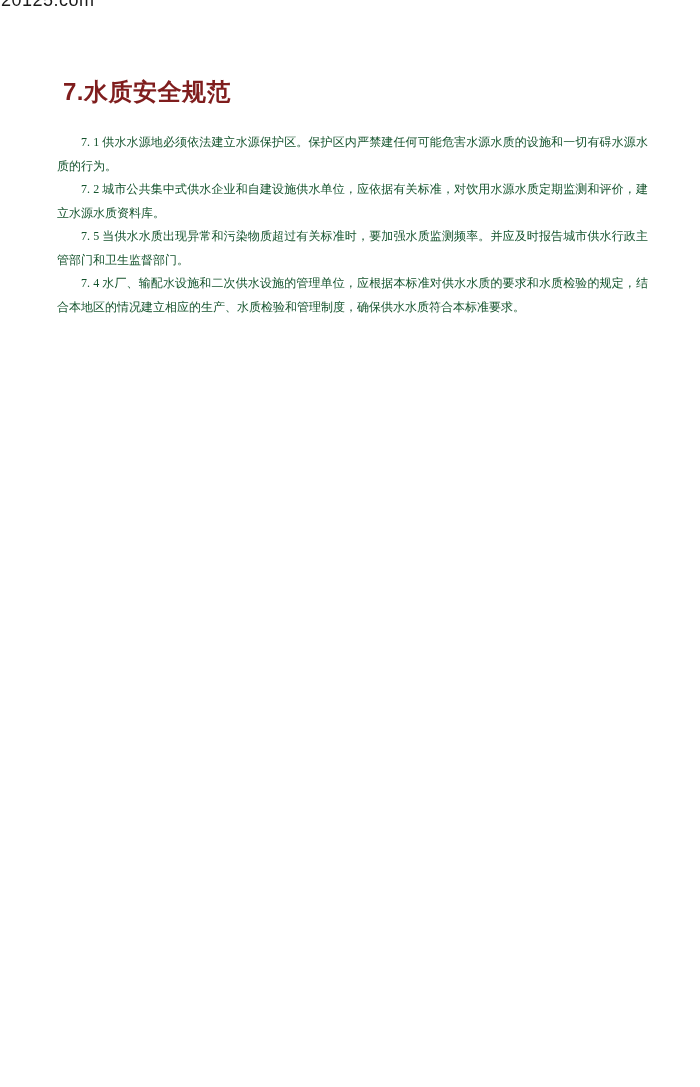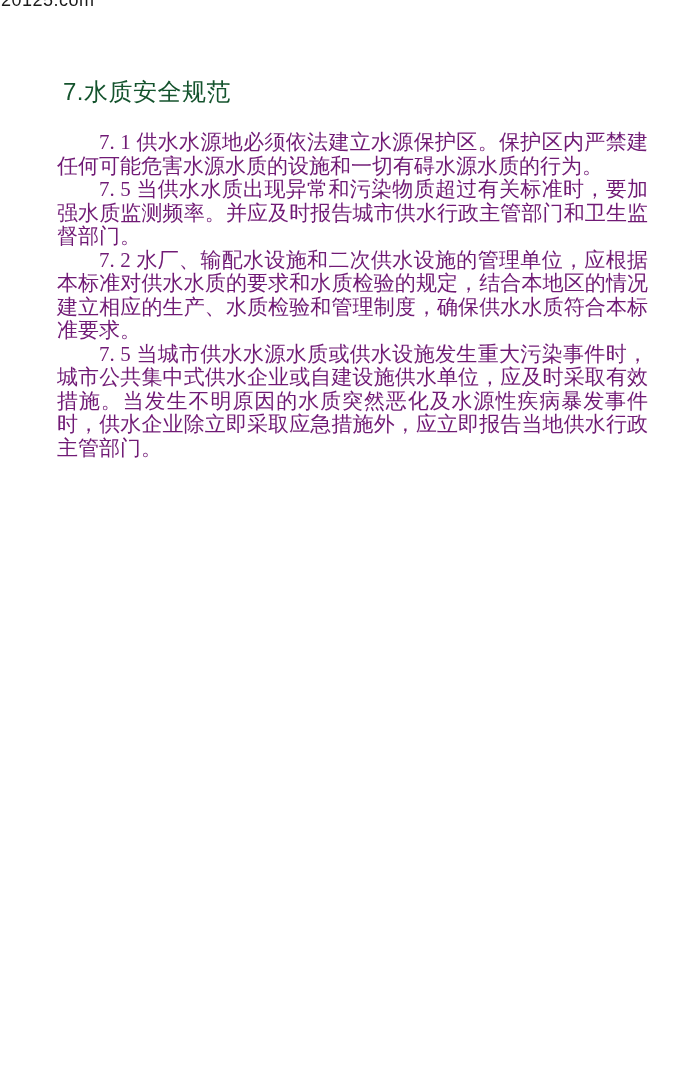--- a/index.html
+++ b/index.html
@@ -26,40 +26,40 @@
     color: #1a1a1a;
     letter-spacing: 0.5px;
     white-space: nowrap;
   }
   .doc-title {
     position: absolute;
     top: 76px;
     left: 63px;
     margin: 0;
     font-family: "Liberation Sans", sans-serif;
-    font-weight: 400;
+    font-weight: 700;
     font-size: 24px;
-    color: #14532d;
+    color: #7f1d1d;
     letter-spacing: 0.5px;
   }
   .body-text {
     position: absolute;
     top: 131px;
     left: 57px;
     width: 591px;
   }
   .body-text p {
     margin: 0;
     padding: 0;
     font-family: "Liberation Serif", serif;
-    font-size: 21px;
+    font-size: 12px;
     line-height: 23.5px;
     text-align: justify;
     text-indent: 2em;
-    color: #701a75;
+    color: #14532d;
   }
   .page-number {
     position: absolute;
     top: 1063px;
     right: 53px;
     font-family: "Liberation Serif", serif;
     font-size: 14px;
     color: #1c1c1c;
   }
 </style>
@@ -67,20 +67,20 @@
 <body>
 
 <div class="page">
 
   <div class="watermark">20125.com</div>
 
   <h1 class="doc-title">7.水质安全规范</h1>
 
   <div class="body-text">
     <p>7. 1  供水水源地必须依法建立水源保护区。保护区内严禁建任何可能危害水源水质的设施和一切有碍水源水质的行为。</p>
+    <p>7. 2 城市公共集中式供水企业和自建设施供水单位，应依据有关标准，对饮用水源水质定期监测和评价，建立水源水质资料库。</p>
     <p>7. 5  当供水水质出现异常和污染物质超过有关标准时，要加强水质监测频率。并应及时报告城市供水行政主管部门和卫生监督部门。</p>
-    <p>7. 2 水厂、输配水设施和二次供水设施的管理单位，应根据本标准对供水水质的要求和水质检验的规定，结合本地区的情况建立相应的生产、水质检验和管理制度，确保供水水质符合本标准要求。</p>
-    <p>7. 5 当城市供水水源水质或供水设施发生重大污染事件时，城市公共集中式供水企业或自建设施供水单位，应及时采取有效措施。当发生不明原因的水质突然恶化及水源性疾病暴发事件时，供水企业除立即采取应急措施外，应立即报告当地供水行政主管部门。</p>
+    <p>7. 4 水厂、输配水设施和二次供水设施的管理单位，应根据本标准对供水水质的要求和水质检验的规定，结合本地区的情况建立相应的生产、水质检验和管理制度，确保供水水质符合本标准要求。</p>
   </div>
 
   <div class="page-number">8</div>
 
 </div>
 
 </body></html>

